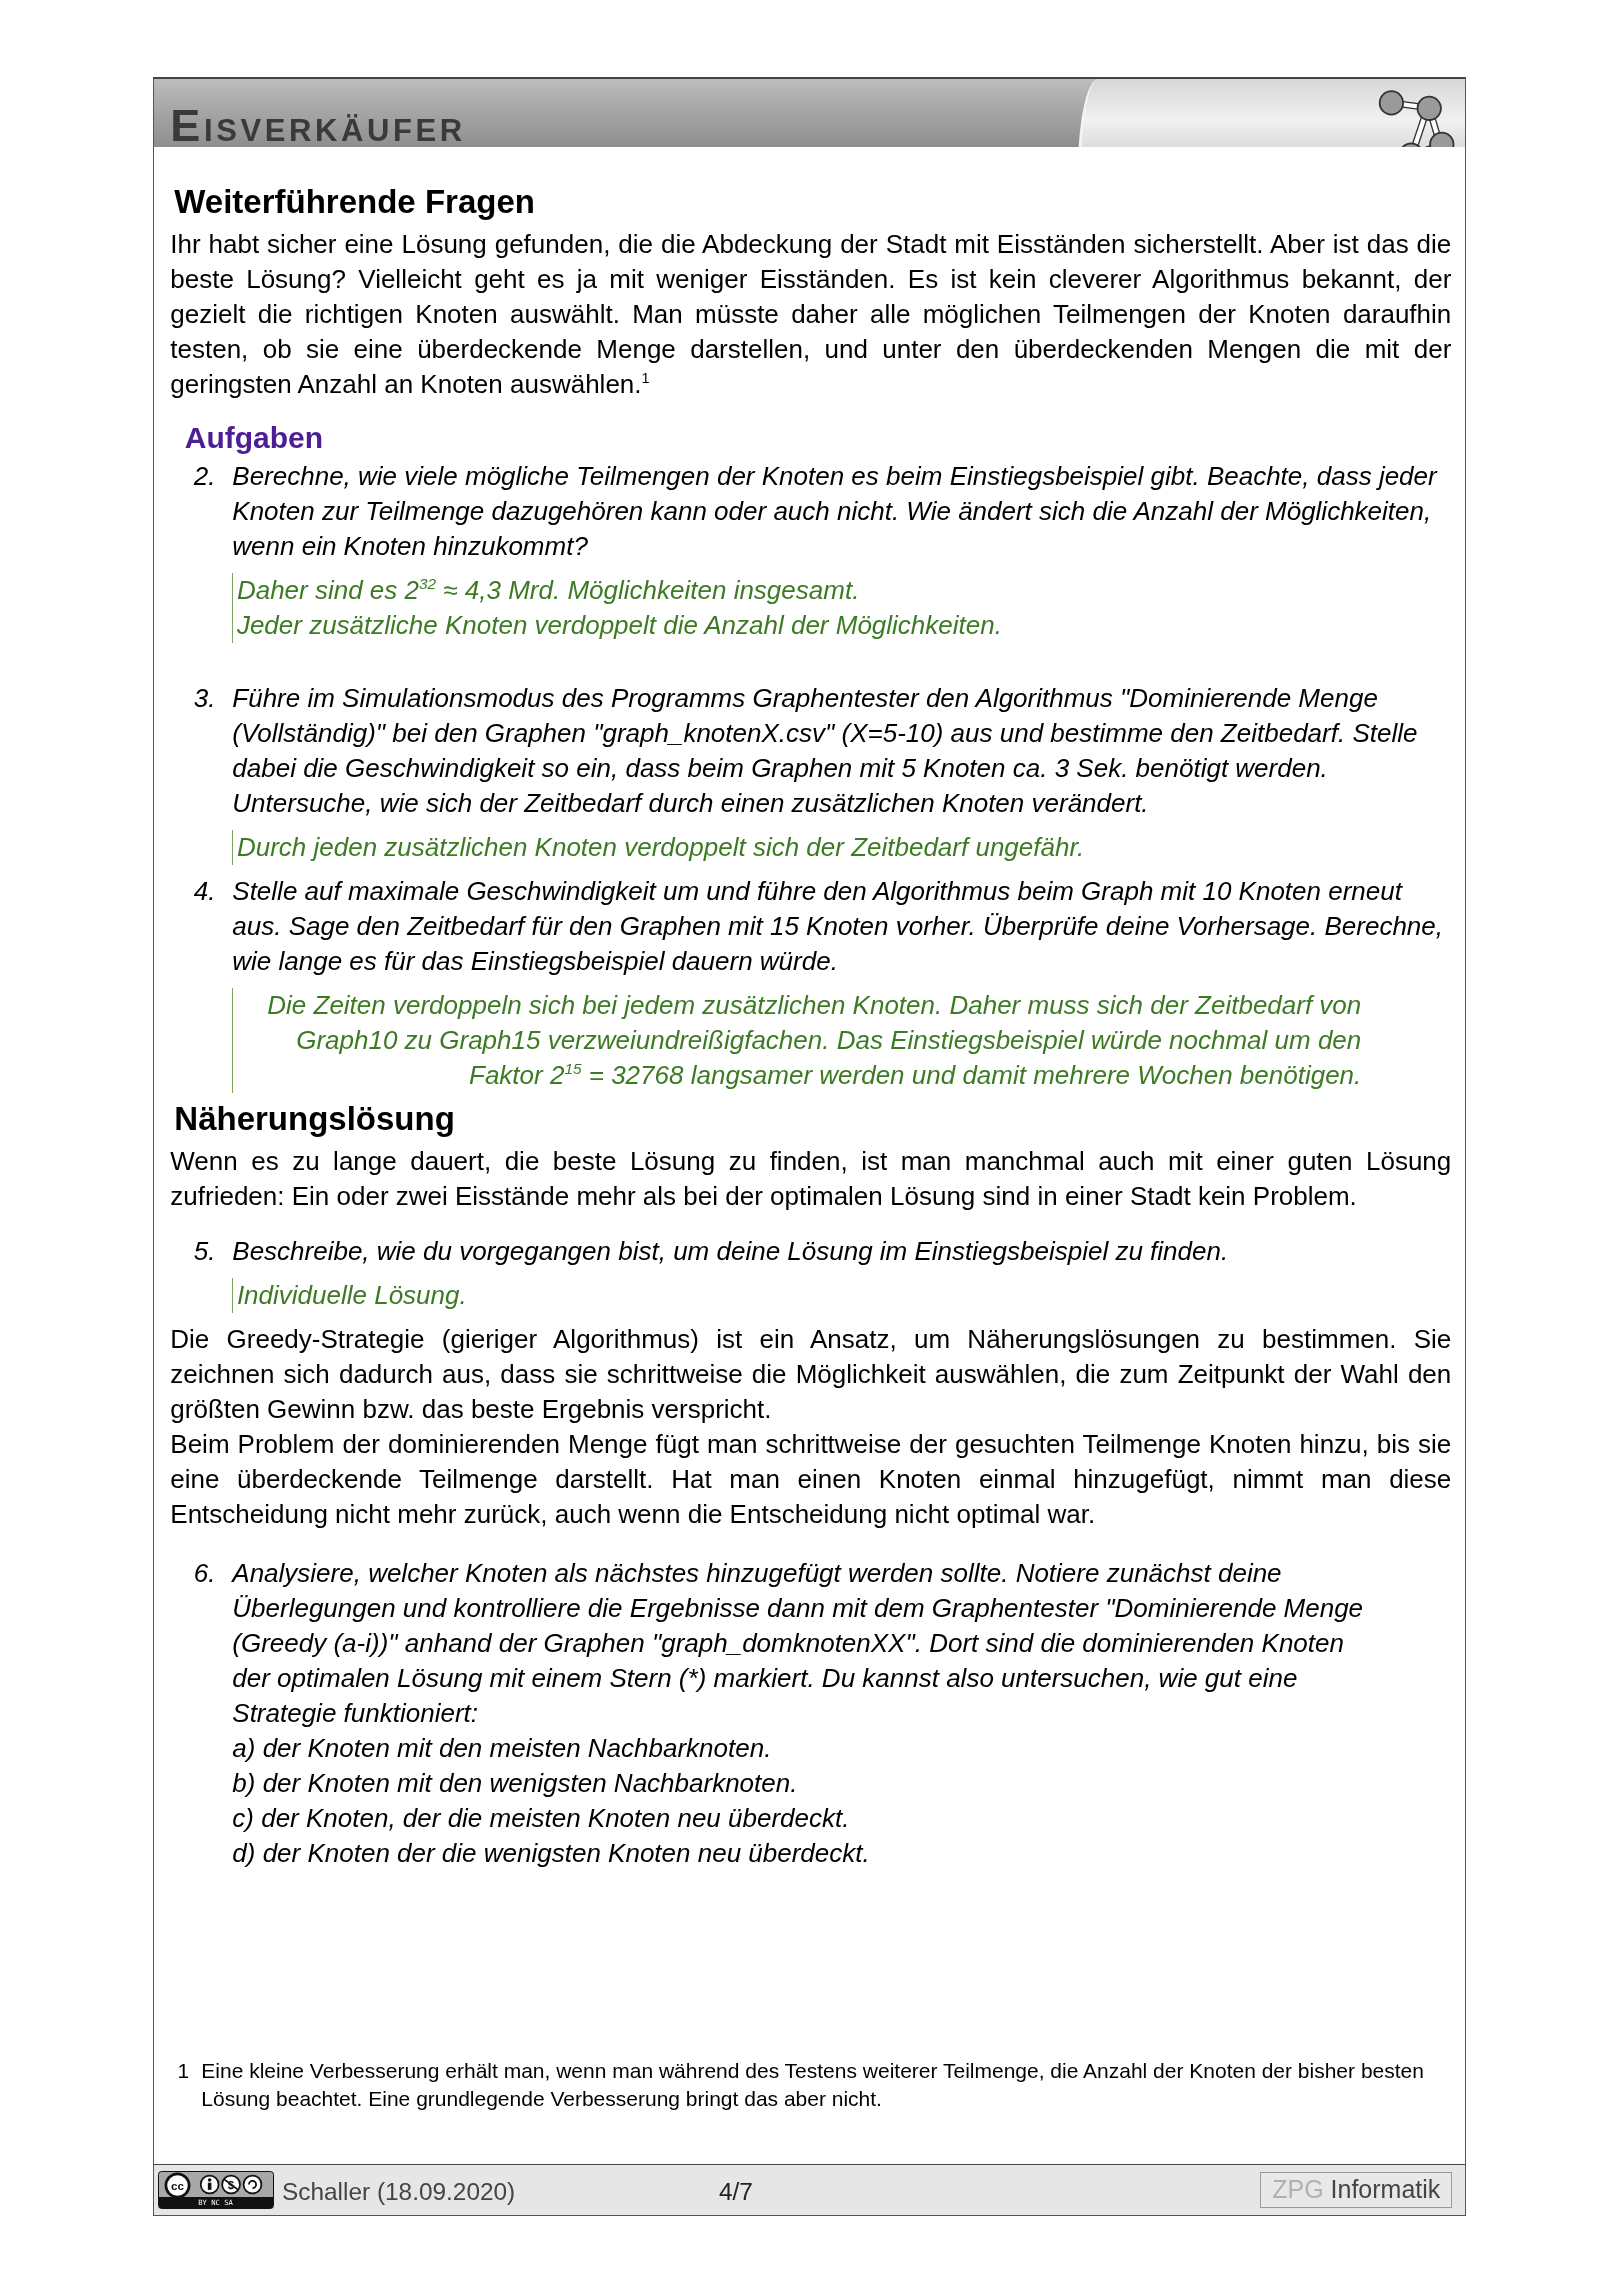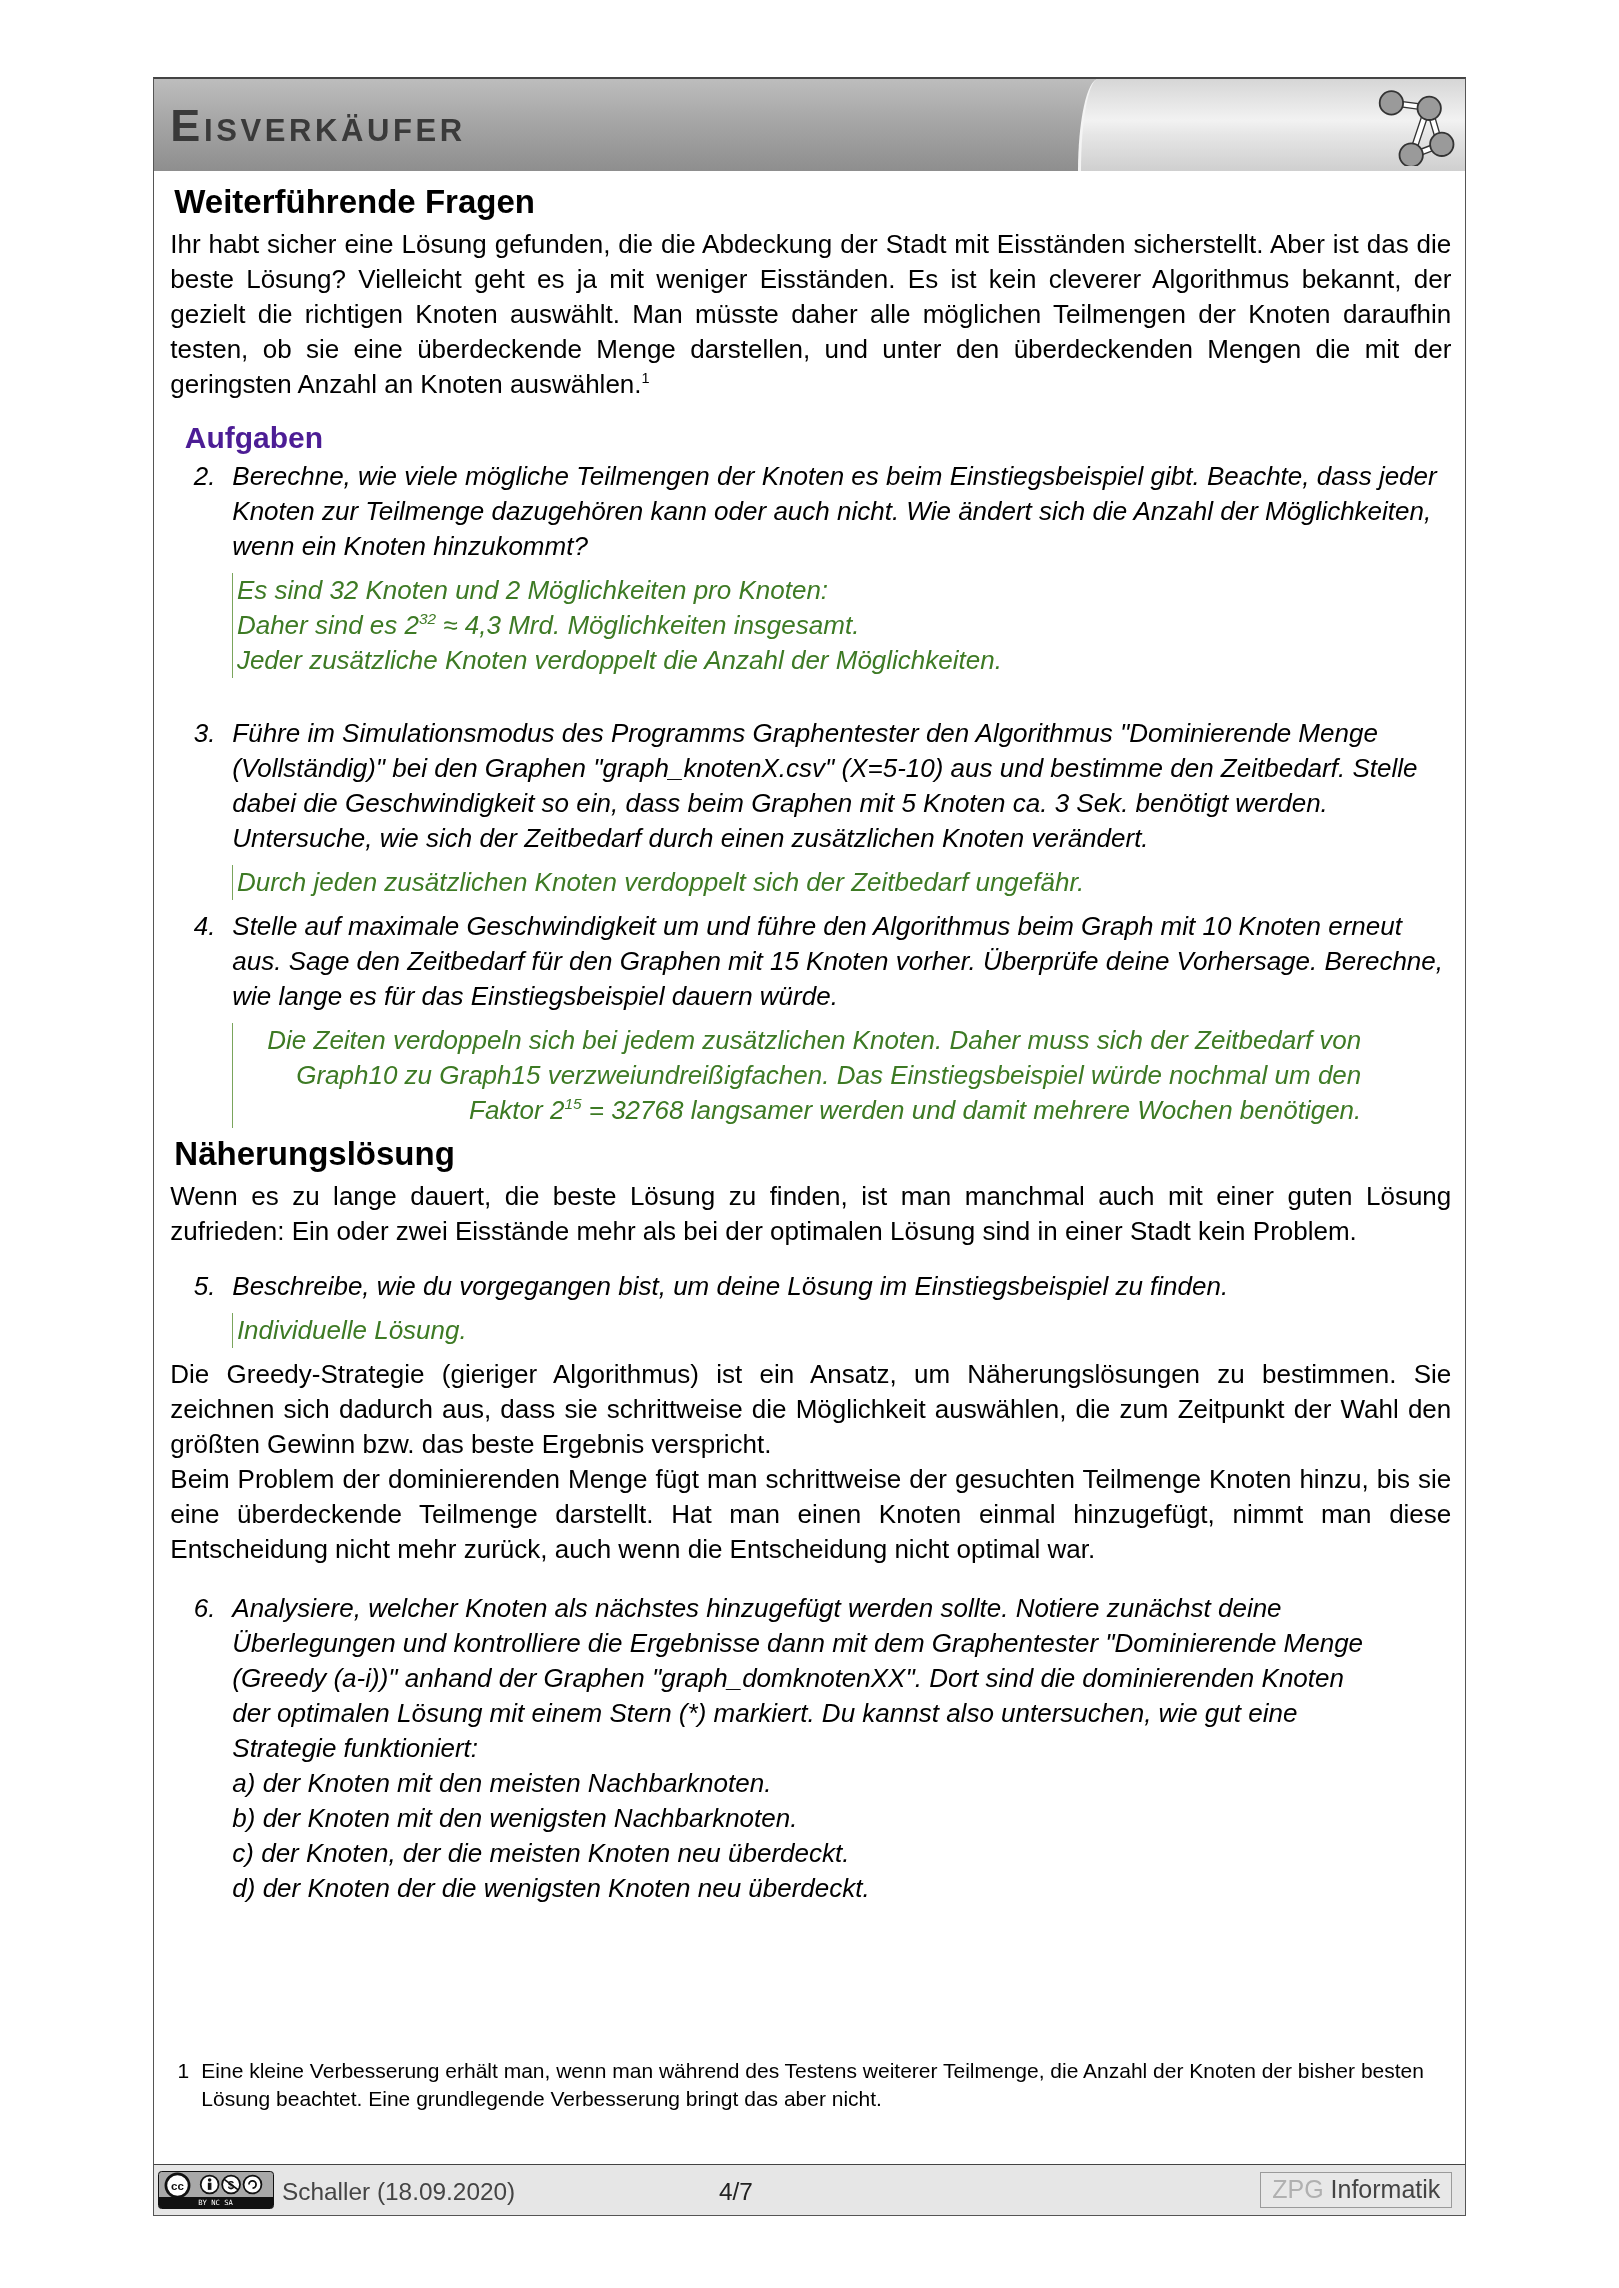--- a/index.html
+++ b/index.html
@@ -24,21 +24,21 @@
       border-top: 2.7px solid #444;
       box-sizing: border-box;
       background: #fff;
     }
     
     .header {
       position: absolute;
       left: 0;
       top: 0;
       width: 100%;
-      height: 92px;
+      height: 68px;
       background: linear-gradient(180deg, #bdbdbd 0%, #a9a9a9 40%, #8e8e8e 100%);
       overflow: hidden;
     }
     .header-right {
       position: absolute;
       right: 0;
       top: 0;
       width: 384px;
       height: 92px;
       background: linear-gradient(180deg, #d6d6d6 0%, #f2f2f2 45%, #e6e6e6 60%, #cfcfcf 100%);
@@ -240,21 +240,20 @@
 
     <div style="height: 14.5px;"></div>
     <h2>Aufgaben</h2>
 
     <div class="task">
       <span class="num">2.</span>
       <span>Berechne, wie viele mögliche Teilmengen der Knoten es beim Einstiegsbeispiel gibt. Beachte, dass jeder Knoten zur Teilmenge dazugehören kann oder auch nicht. Wie ändert sich die Anzahl der Möglichkeiten, wenn ein Knoten hinzukommt?</span>
     </div>
     <div style="height: 9px;"></div>
     <div class="answer">
-      <div>Es sind 32 Knoten und 2 Möglichkeiten pro Knoten:</div>
       <div><span>Daher sind es 2</span><span class="sup2">32</span><span> ≈ 4,3 Mrd. Möglichkeiten insgesamt.</span></div>
       <div>Jeder zusätzliche Knoten verdoppelt die Anzahl der Möglichkeiten.</div>
     </div>
 
     <div style="height: 9px;"></div>
     <div class="task">
       <span class="num">3.</span>
       <div style="padding-right: 27px; margin-top: 29px;">Führe im Simulationsmodus des Programms Graphentester den Algorithmus "Dominierende Menge (Vollständig)" bei den Graphen "graph_knotenX.csv" (X=5-10) aus und bestimme den Zeitbedarf. Stelle dabei die Geschwindigkeit so ein, dass beim Graphen mit 5 Knoten ca. 3 Sek. benötigt werden.</div>
       <div>Untersuche, wie sich der Zeitbedarf durch einen zusätzlichen Knoten verändert.</div>
     </div>

